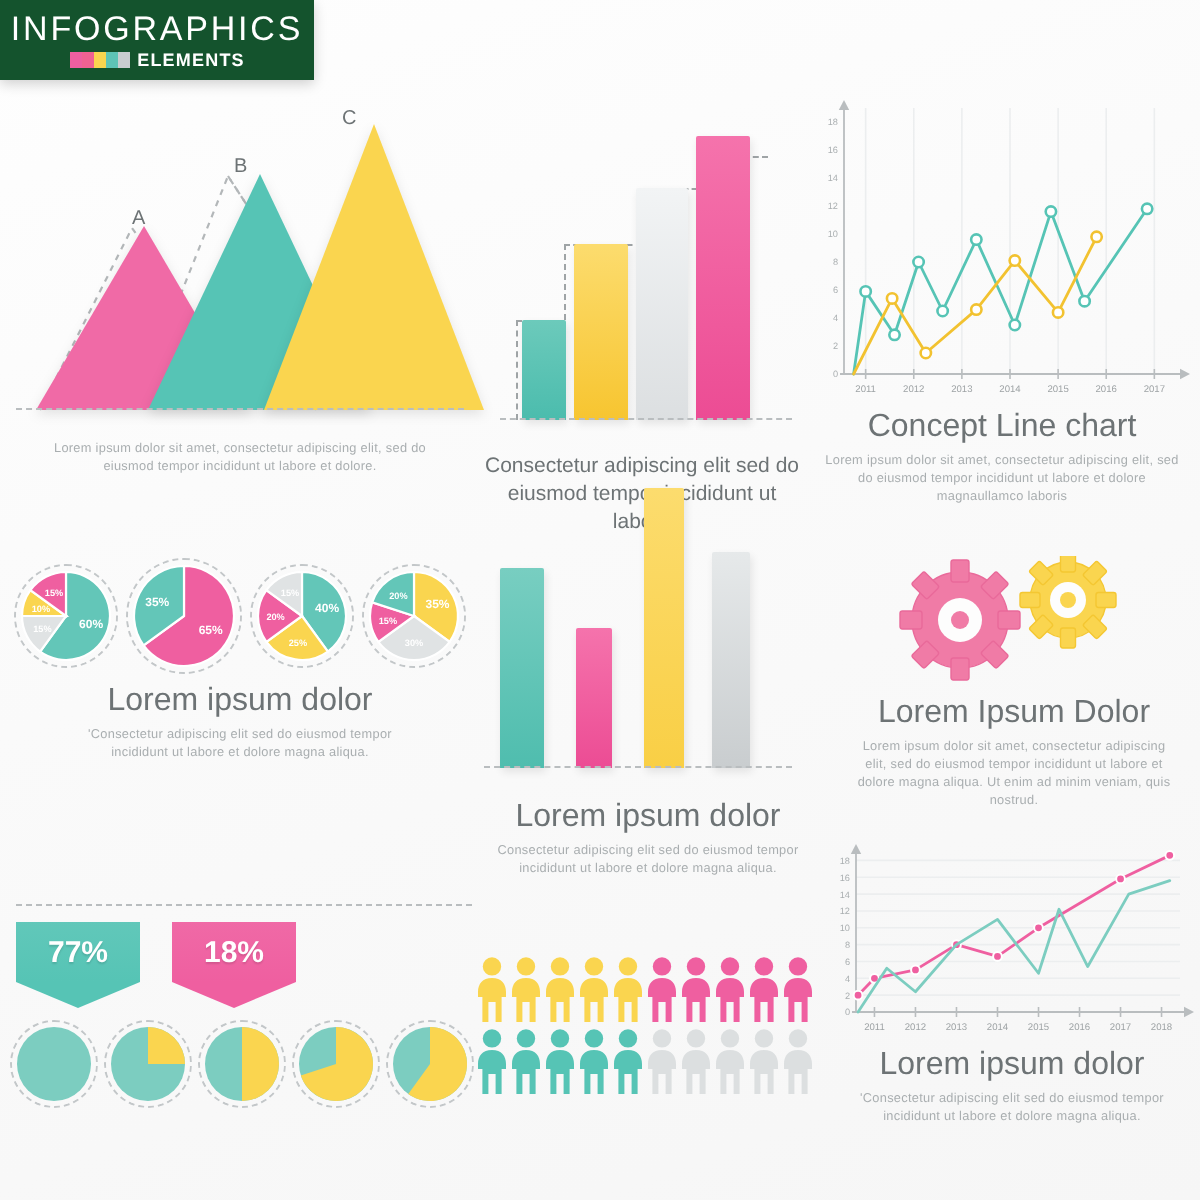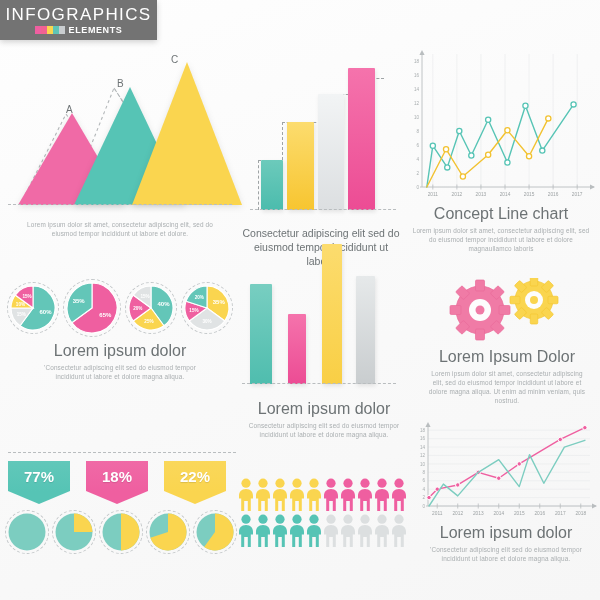--- a/index.html
+++ b/index.html
@@ -9,21 +9,21 @@
     background:#fdfdfd;
     font-family:"Liberation Sans", sans-serif;
     position:relative;
   }
   .sheet { position:absolute; inset:0; background:
       linear-gradient(160deg,#fefefe 0%,#fafafa 45%,#f6f6f6 100%); }
 
   
   .badge {
     position:absolute; left:0; top:0; width:157px; height:40px;
-    background:#737373; display:flex; flex-direction:column;
+    background:#14532d; display:flex; flex-direction:column;
     align-items:center; justify-content:center;
     box-shadow:0 2px 6px rgba(0,0,0,.18);
   }
   .badge h1 { margin:0; color:#fff; font-size:17px; letter-spacing:1.4px; font-weight:400; line-height:17px;}
   .badge .sub { display:flex; align-items:center; gap:4px; margin-top:2px;}
   .swatches { display:flex; }
   .swatches i { display:block; width:6px; height:8px; }
   .badge .elem { color:#fff; font-size:9px; font-weight:bold; letter-spacing:.6px;}
 
   
@@ -305,25 +305,20 @@
       <div class="banner">
         <div class="body" style="background: linear-gradient(rgba(86, 196, 181, 0.933), rgb(86, 196, 181));"></div>
         <div class="notch" style="border-top: 13px solid rgb(86, 196, 181);"></div>
         <span>77%</span>
       </div>
       <div class="banner">
         <div class="body" style="background: linear-gradient(rgba(239, 95, 160, 0.933), rgb(239, 95, 160));"></div>
         <div class="notch" style="border-top: 13px solid rgb(239, 95, 160);"></div>
         <span>18%</span>
       </div>
-      <div class="banner">
-        <div class="body" style="background: linear-gradient(rgba(250, 213, 79, 0.933), rgb(250, 213, 79));"></div>
-        <div class="notch" style="border-top: 13px solid rgb(250, 213, 79);"></div>
-        <span>22%</span>
-      </div>
     </div>
   <div class="circ-row" id="circRow">
       <div class="circ"><div class="ring"></div><svg width="38" height="38">
           <circle cx="19" cy="19" r="18.5" fill="#7ccdc0"></circle>
         </svg></div>
       <div class="circ"><div class="ring"></div><svg width="38" height="38">
           <circle cx="19" cy="19" r="18.5" fill="#7ccdc0"></circle>
           <path d="M19,19 L19,0.5 A18.5,18.5 0 0 1 37.5,19 Z" fill="#fad54f"></path>
         </svg></div>
       <div class="circ"><div class="ring"></div><svg width="38" height="38">

